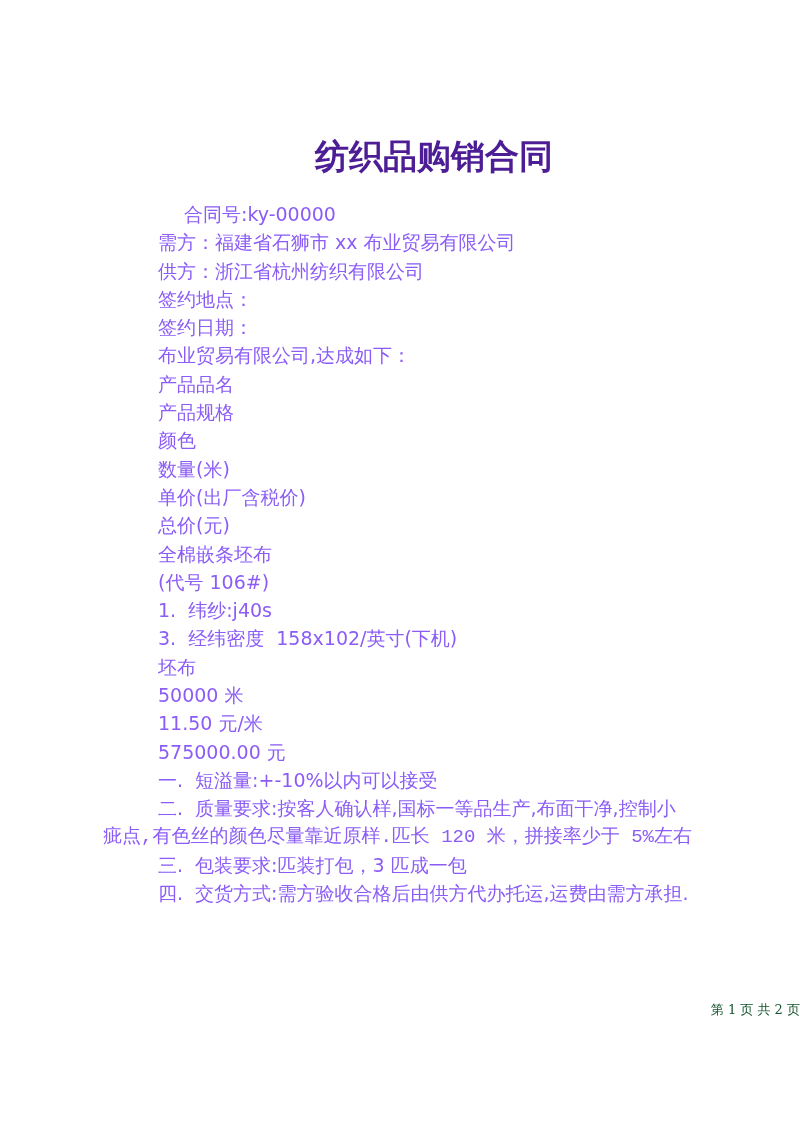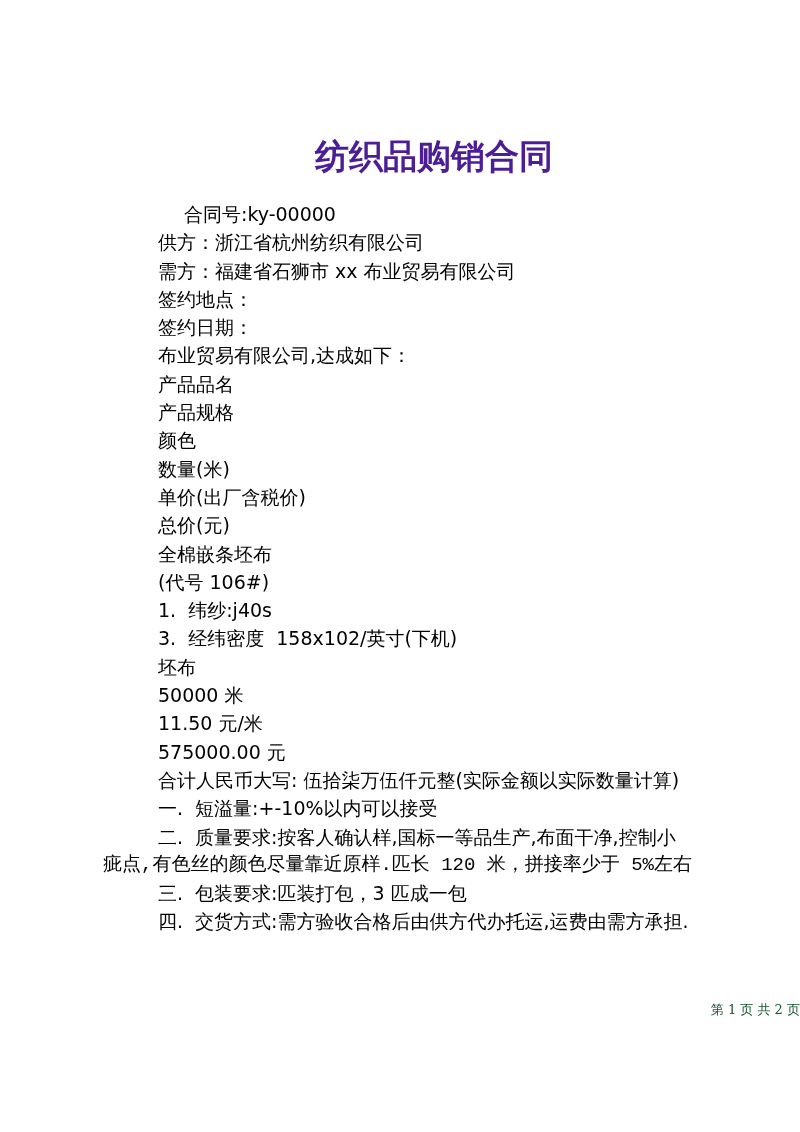--- a/index.html
+++ b/index.html
@@ -31,21 +31,21 @@
   .doc-body {
     position: absolute;
     top: 200px;
     left: 103px;
     width: 610px;
   }
   .line {
     height: 28.3px;
     line-height: 28.3px;
     font-size: 19px;
-    color: #000000;
+    color: #8b5cf6;
     white-space: pre;
     padding-left: 55px; 
   }
   .line.flush {
     padding-left: 0;
     font-family: Liberation Mono, monospace;
   }
   .line.big-indent {
     padding-left: 81px;
   }
@@ -63,40 +63,39 @@
   }
 </style>
 </head>
 <body>
 
 <div class="page">
   <h1 class="doc-title" style="color: #4c1d95; padding-left: 34px;">纺织品购销合同</h1>
 
   <div class="doc-body" id="doc-lines">
       <div class="line big-indent">合同号:ky-00000</div>
+      <div class="line">需方：福建省石狮市 xx 布业贸易有限公司</div>
       <div class="line">供方：浙江省杭州纺织有限公司</div>
-      <div class="line">需方：福建省石狮市 xx 布业贸易有限公司</div>
       <div class="line">签约地点：</div>
       <div class="line">签约日期：</div>
       <div class="line">布业贸易有限公司,达成如下：</div>
       <div class="line">产品品名</div>
       <div class="line">产品规格</div>
       <div class="line">颜色</div>
       <div class="line">数量(米)</div>
       <div class="line">单价(出厂含税价)</div>
       <div class="line">总价(元)</div>
       <div class="line">全棉嵌条坯布</div>
       <div class="line">(代号 106#)</div>
       <div class="line">1.  纬纱:j40s</div>
       <div class="line">3.  经纬密度  158x102/英寸(下机)</div>
       <div class="line">坯布</div>
       <div class="line">50000 米</div>
       <div class="line">11.50 元/米</div>
       <div class="line">575000.00 元</div>
-      <div class="line">合计人民币大写: 伍拾柒万伍仟元整(实际金额以实际数量计算)</div>
       <div class="line">一.  短溢量:+-10%以内可以接受</div>
       <div class="line">二.  质量要求:按客人确认样,国标一等品生产,布面干净,控制小</div>
       <div class="line flush">疵点,有色丝的颜色尽量靠近原样.匹长 120 米，拼接率少于 5%左右</div>
       <div class="line">三.  包装要求:匹装打包，3 匹成一包</div>
       <div class="line">四.  交货方式:需方验收合格后由供方代办托运,运费由需方承担.</div>
     </div>
 
   <div class="doc-footer">第 1 页 共 2 页</div>
 </div>
 

